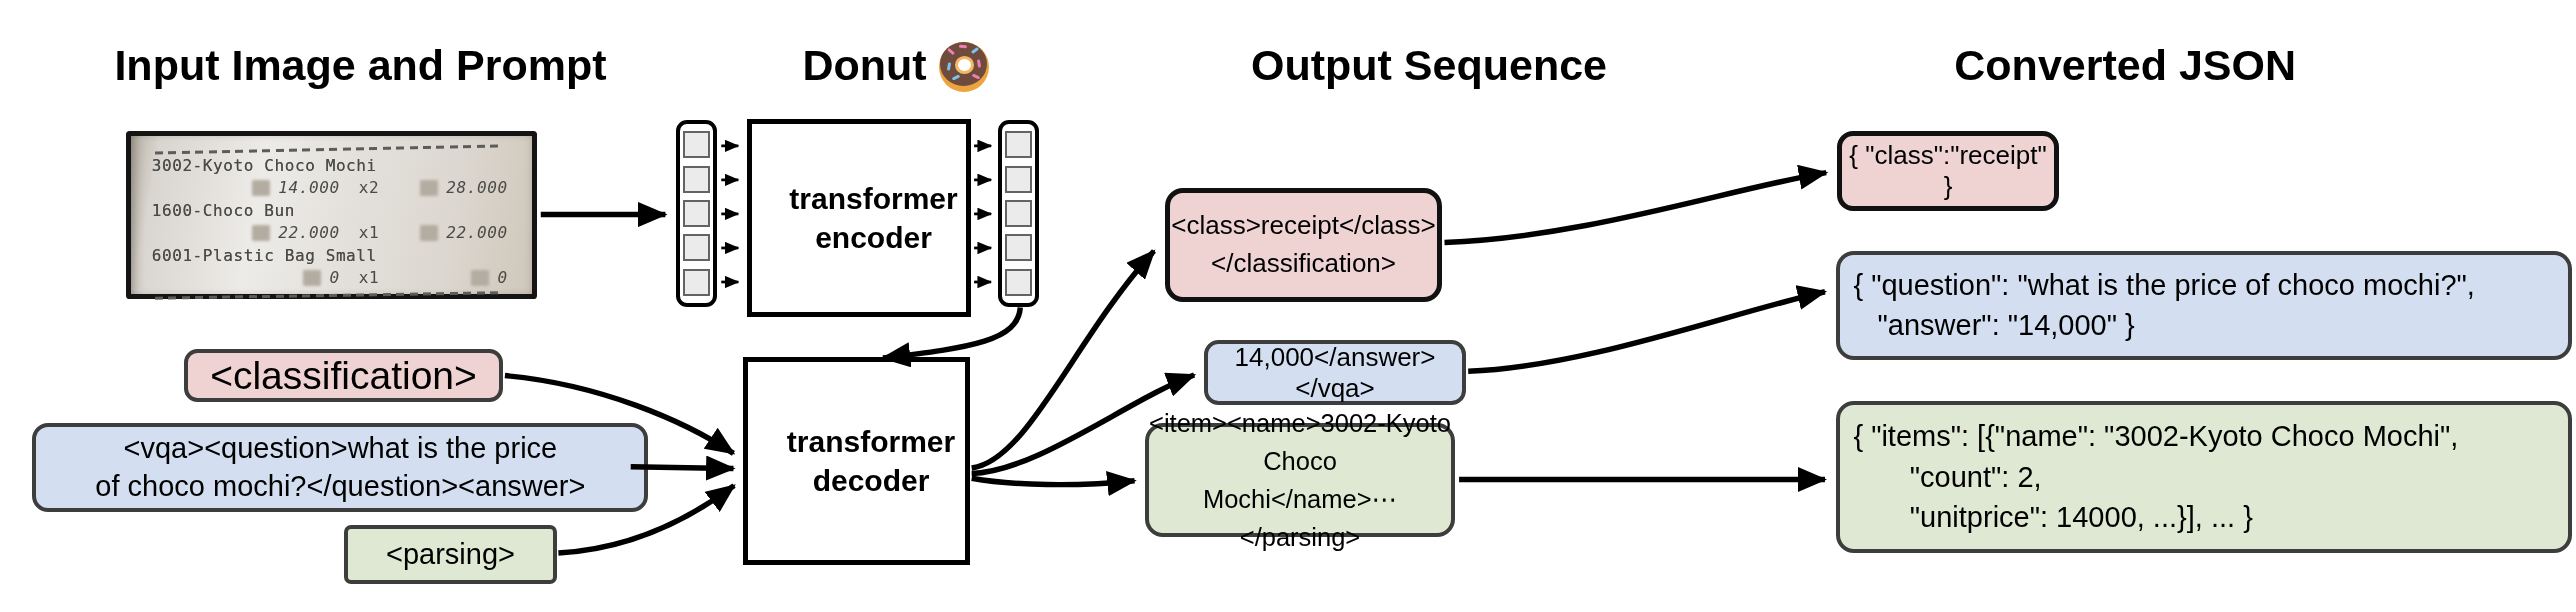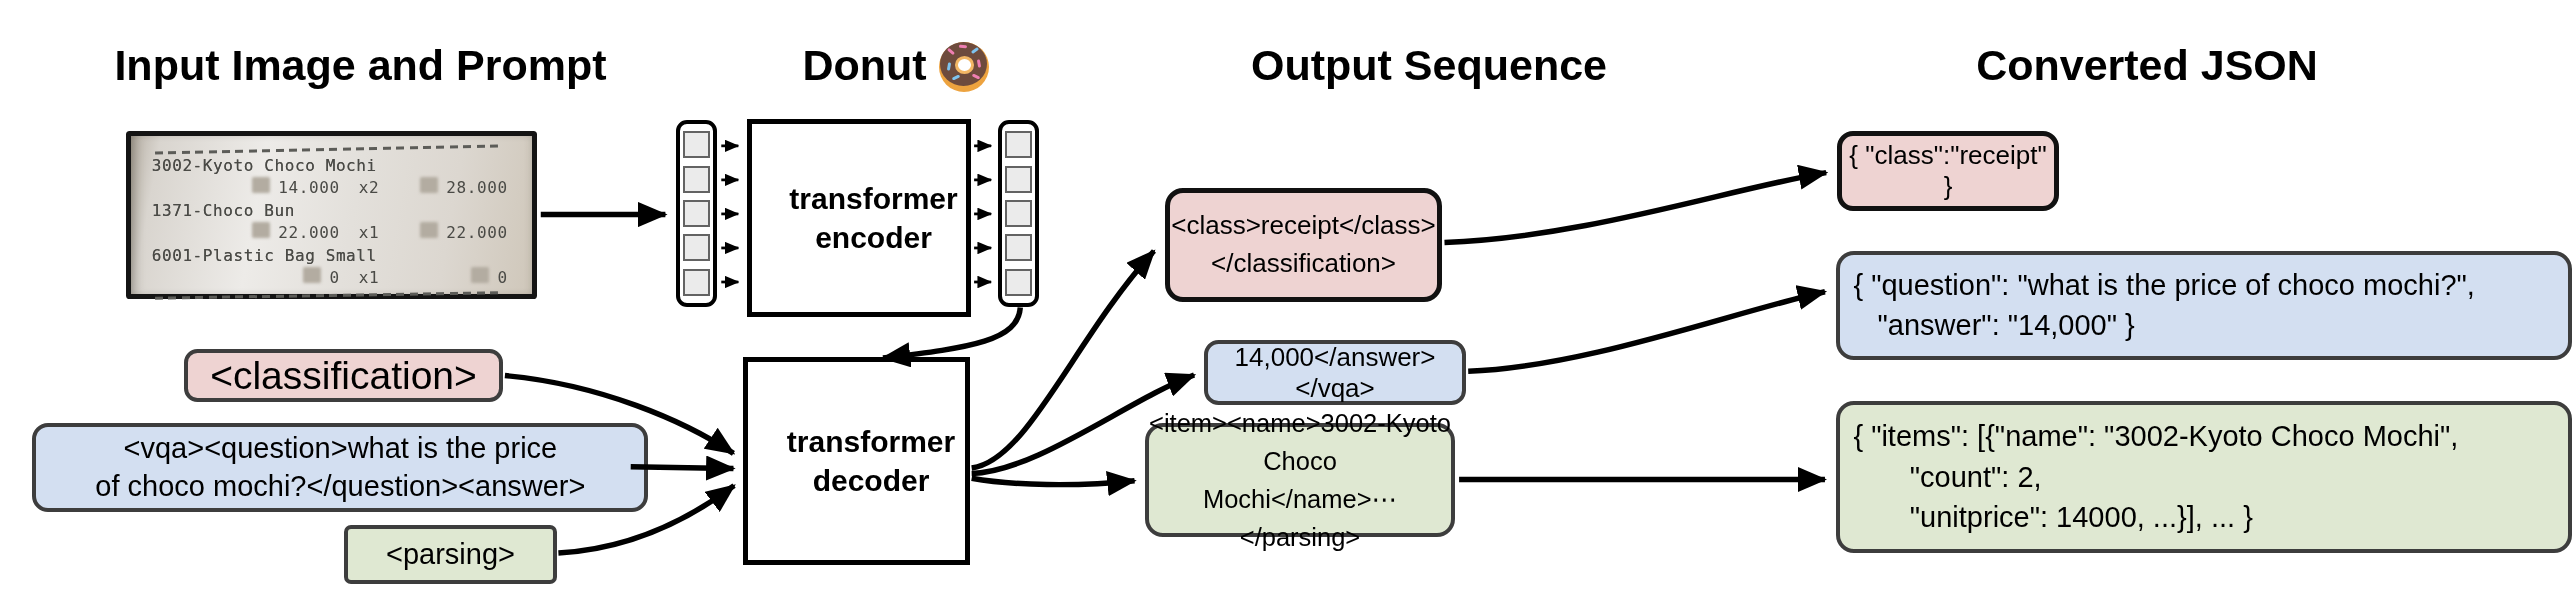--- a/index.html
+++ b/index.html
@@ -8,21 +8,21 @@
     font-family:"Liberation Sans", sans-serif;color:#000;
   }
   
   .title{
     position:absolute;top:38px;height:55px;display:flex;align-items:center;justify-content:center;
     font-size:43px;font-weight:bold;white-space:nowrap;letter-spacing:0px;
   }
   .t1{left:87px;width:547px;}
   .t2{left:713px;width:365px;}
   .t3{left:1216px;width:426px;}
-  .t4{left:1934px;width:426px;}
+  .t4{left:1870px;width:426px;justify-content:flex-end;}
   
   .donut{position:relative;width:50px;height:50px;display:inline-block;margin-left:12px;top:1.2px;}
   .d-base{position:absolute;left:0;top:0;width:50px;height:50px;border-radius:50%;background:#eda33f;}
   .d-glaze{position:absolute;left:1.2px;top:0.6px;width:47px;height:44px;border-radius:50%;background:#6e4b3d;}
   .d-hole{position:absolute;left:16px;top:14.6px;width:13.4px;height:12px;border-radius:50%;background:#fff;border:3px solid #f3b765;}
   .spr{position:absolute;width:8px;height:3px;border-radius:1.8px;}
   .sp1{background:#ef7fb2;left:8.5px;top:8.5px;transform:rotate(40deg);}
   .sp2{background:#7ec3ef;left:32px;top:7.3px;transform:rotate(-35deg);}
   .sp3{background:#ef7fb2;left:36px;top:20.7px;transform:rotate(80deg);}
   .sp4{background:#7ec3ef;left:6px;top:23px;transform:rotate(100deg);}
@@ -36,21 +36,21 @@
     background:linear-gradient(100deg,#b8b1a6 0%,#d9d5cf 7%,#edebe8 32%,#e3e0db 55%,#dcd7d0 78%,#cfc7ba 100%);
     box-shadow:inset 8.5px 0 11px -6px rgba(60,55,45,.45), inset -3.6px 0 8.5px -4.9px rgba(60,55,45,.30);
     font-family:"DejaVu Sans Mono", monospace;color:#4a4a46;
     padding:12px 11px 6px 20.7px;
   }
   .dash{height:3px;width:93%;margin-left:3.6px;background:repeating-linear-gradient(90deg,#5c5c58 0 8px,transparent 8px 13.4px);}
   .dash.top{transform:rotate(-1.2deg);margin-bottom:3.6px;}
   .dash.bot{transform:rotate(-0.9deg);margin-top:4.3px;}
   .r-line{position:relative;height:22.5px;font-size:16px;line-height:22.5px;letter-spacing:0.6px;}
   .r-name{text-shadow:0 0 0.6px rgba(70,70,66,.8);}
-  .amt{position:absolute;display:flex;gap:8.5px;justify-content:flex-end;align-items:flex-start;}
+  .amt{position:absolute;display:flex;gap:8.5px;justify-content:flex-end;align-items:center;font-style:italic;}
   .amt-price{left:36px;width:152px;}
   .amt-qty{position:absolute;left:207px;}
   .amt-total{left:219px;width:137px;}
   .chip{display:inline-block;width:18px;height:16px;background:#b3aca1;filter:blur(1.8px);border-radius:1.8px;}
   
   .patchcol{
     position:absolute;width:41px;height:187px;box-sizing:border-box;border:4.9px solid #000;border-radius:11px;
     background:#fff;display:flex;flex-direction:column;align-items:center;justify-content:space-evenly;
   }
   .pc-left{left:676px;top:120px;}
@@ -157,21 +157,21 @@
       <span class="amt amt-price">
           <span class="chip"></span>
           <span>14.000</span>
         </span>
       <span class="amt-qty">x2</span>
       <span class="amt amt-total">
           <span class="chip"></span>
           <span>28.000</span>
         </span>
     </div>
-    <div class="r-line r-name">1371-Choco Bun</div>
+    <div class="r-line r-name">1600-Choco Bun</div>
     <div class="r-line">
       <span class="amt amt-price">
           <span class="chip"></span>
           <span>22.000</span>
         </span>
       <span class="amt-qty">x1</span>
       <span class="amt amt-total">
           <span class="chip"></span>
           <span>22.000</span>
         </span>

